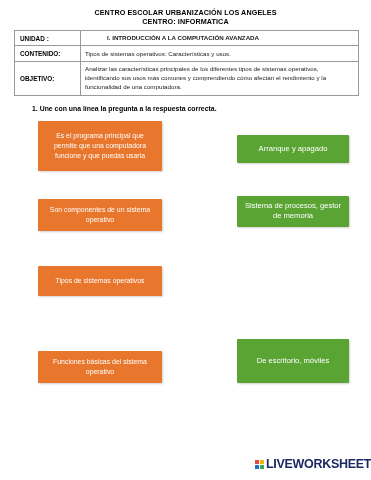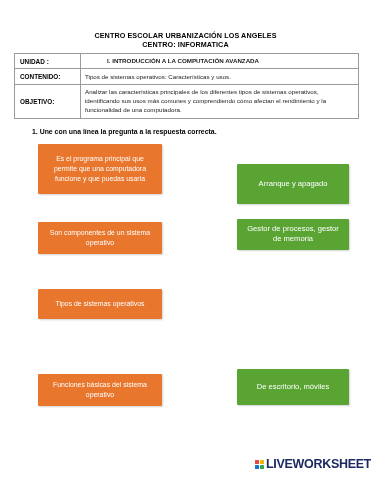--- a/index.html
+++ b/index.html
@@ -12,21 +12,21 @@
     background: #ffffff;
     font-family: "Liberation Sans", sans-serif;
     color: #000000;
     overflow: hidden;
     position: relative;
   }
 
   
   .header {
     text-align: center;
-    padding-top: 31px;
+    padding-top: 8px;
   }
   .header-line {
     font-size: 7.2px;
     font-weight: bold;
     line-height: 9.2px;
     letter-spacing: 0.1px;
     color: #000;
     white-space: nowrap;
   }
 
@@ -174,27 +174,27 @@
   <div class="card left" style="top:80px;height:32px;">
     <span class="card-text">Son componentes de un sistema operativo</span>
   </div>
   <div class="card left" style="top:147px;height:30px;">
     <span class="card-text">Tipos de sistemas operativos</span>
   </div>
   <div class="card left" style="top:232px;height:32px;">
     <span class="card-text">Funciones básicas del sistema operativo</span>
   </div>
 
-  <div class="card right" style="top:22px;height:40px;">
+  <div class="card right" style="top:16px;height:28px;">
     <span class="card-text">Arranque y apagado</span>
   </div>
   <div class="card right" style="top:77px;height:31px;">
-    <span class="card-text">Gestor de procesos, gestor de memoria</span>
-  </div>
-  <div class="card right" style="top:227px;height:36px;">
+    <span class="card-text">Sistema de procesos, gestor de memoria</span>
+  </div>
+  <div class="card right" style="top:220px;height:44px;">
     <span class="card-text">De escritorio, móviles</span>
   </div>
 
 </div>
 
 <div class="footer-logo">
   <span class="logo-mark">
     <i class="lm1"></i>
       <i class="lm2"></i>
       <i class="lm3"></i>

